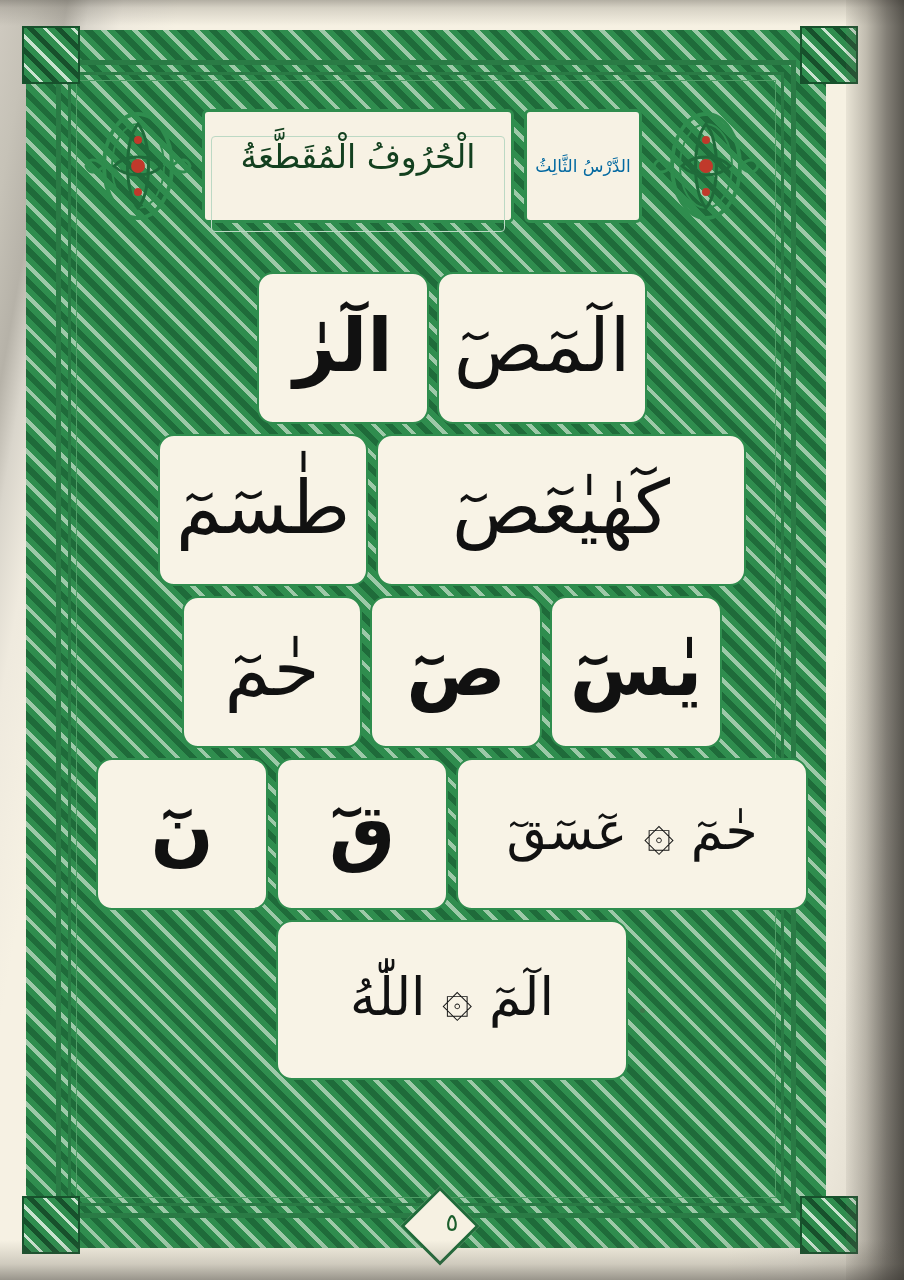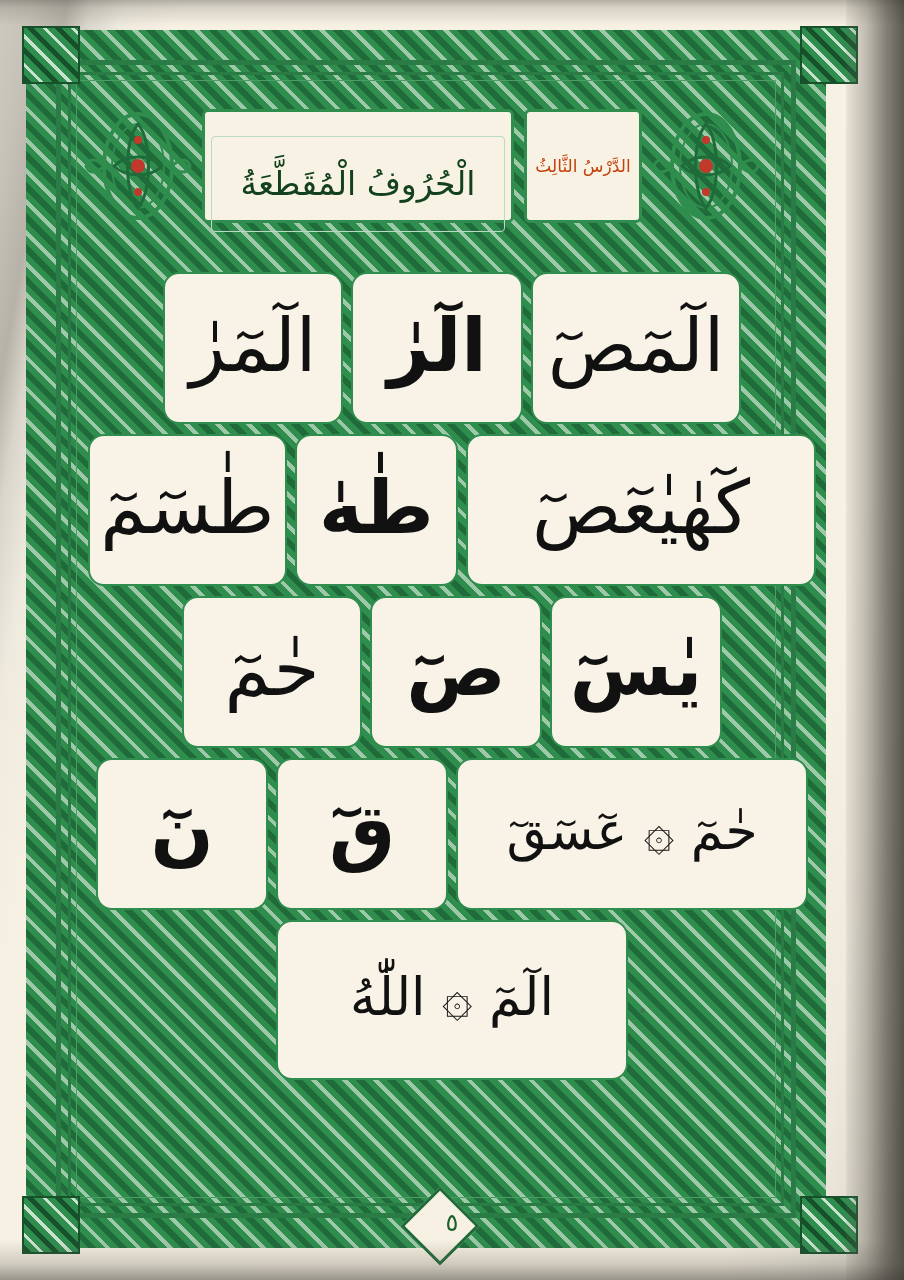--- a/index.html
+++ b/index.html
@@ -118,21 +118,20 @@
     display: flex;
     align-items: center;
     justify-content: center;
     box-shadow: inset 0 0 0 1px #f7f2e4;
   }
   .header-title-box .inner-line {
     width: 292px; height: 94px;
     border: 1px solid #bcd9c4;
     border-radius: 4px;
     display: flex;
-    align-items: center;
     justify-content: center;
     margin-top: 35px;
   }
   .lesson-title {
     font-family: "DejaVu Sans", sans-serif;
     font-size: 33px;
     color: #13401f;
     direction: rtl;
     letter-spacing: 0;
     white-space: nowrap;
@@ -143,21 +142,21 @@
     border: 3px solid #2f8d4e;
     border-radius: 6px;
     background: #f7f2e4;
     display: flex;
     align-items: center;
     justify-content: center;
   }
   .lesson-number {
     font-family: "DejaVu Sans", sans-serif;
     font-size: 17px;
-    color: #c2410c;
+    color: #0369a1;
     direction: rtl;
     white-space: nowrap;
   }
 
   
   .cards {
     position: absolute;
     left: 88px; top: 272px;
     width: 728px;
   }
@@ -285,31 +284,25 @@
 
   <div class="cards">
 
     <div class="card-row row-1">
       <div class="card w-lg">
         <span class="glyph g-lg">الٓمٓصٓ</span>
       </div>
       <div class="card w-sm">
         <span class="glyph g-lg">الٓرٰ</span>
       </div>
-      <div class="card w-md">
-        <span class="glyph g-lg">الٓمٓرٰ</span>
-      </div>
     </div>
 
     <div class="card-row row-2">
       <div class="card w-xxl">
         <span class="glyph g-lg">كٓهٰيٰعٓصٓ</span>
-      </div>
-      <div class="card w-sm">
-        <span class="glyph g-lg">طٰهٰ</span>
       </div>
       <div class="card w-lg">
         <span class="glyph g-lg">طٰسٓمٓ</span>
       </div>
     </div>
 
     <div class="card-row row-3">
       <div class="card w-sm">
         <span class="glyph g-lg">يٰسٓ</span>
       </div>

